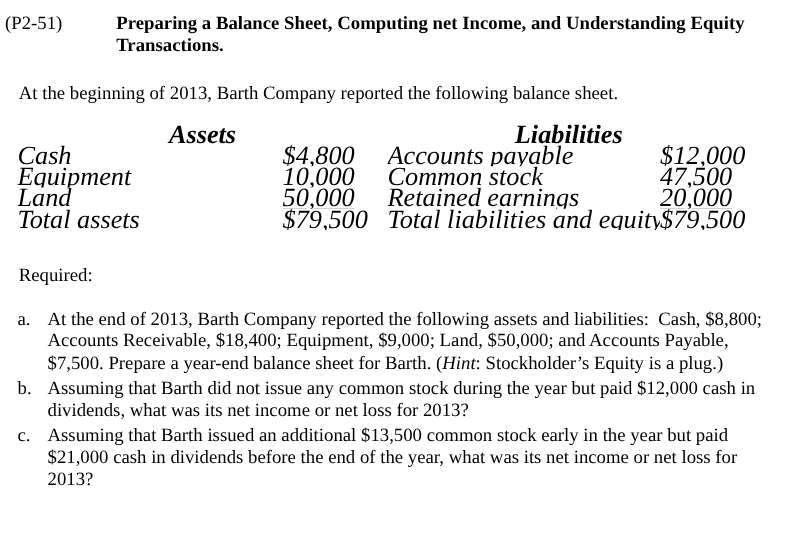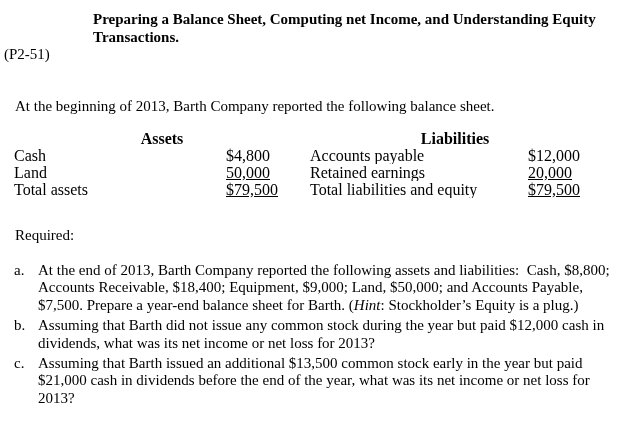--- a/index.html
+++ b/index.html
@@ -24,41 +24,41 @@
 
   
   .problem-header {
     display: flex;
     align-items: flex-start;
     line-height: 18px;
   }
   .pnum {
     flex: none;
     width: 61px;
-    margin-top: 35px;
   }
   .ptitle {
     font-weight: bold;
     flex: 1;
     margin-left: 28px;
   }
 
   
   .intro {
-    margin: 35px 0 0 11px;
+    margin: 21px 0 0 11px;
     line-height: 17px;
   }
 
   
   table.bs {
     border-collapse: collapse;
     table-layout: fixed;
     margin: 15px 0 0 10px;
     width: 586px;
-    font-size: 16px;
+    font-size: 21px;
+    font-style: italic;
   }
   table.bs td {
     padding: 0;
     line-height: 17px;
     box-sizing: border-box;
     white-space: nowrap;
     overflow: hidden;
   }
   td.c-head { text-align: center; font-weight: bold; }
   td.amt { text-align: left; }
@@ -112,20 +112,26 @@
       <td colspan="2" class="c-head">Assets</td>
       <td colspan="2" class="c-head">Liabilities</td>
     </tr>
     <tr>
       <td>Cash</td>
       <td class="amt">$4,800</td>
       <td class="liab">Accounts payable</td>
       <td class="amt">$12,000</td>
     </tr>
     <tr>
+      <td>Equipment</td>
+      <td class="amt">10,000</td>
+      <td class="liab">Common stock</td>
+      <td class="amt">47,500</td>
+    </tr>
+    <tr>
       <td>Land</td>
       <td class="amt"><span class="ul">50,000</span></td>
       <td class="liab">Retained earnings</td>
       <td class="amt"><span class="ul">20,000</span></td>
     </tr>
     <tr>
       <td>Total assets</td>
       <td class="amt"><span class="ul">$79,500</span></td>
       <td class="liab">Total liabilities and equity</td>
       <td class="amt"><span class="ul">$79,500</span></td>

